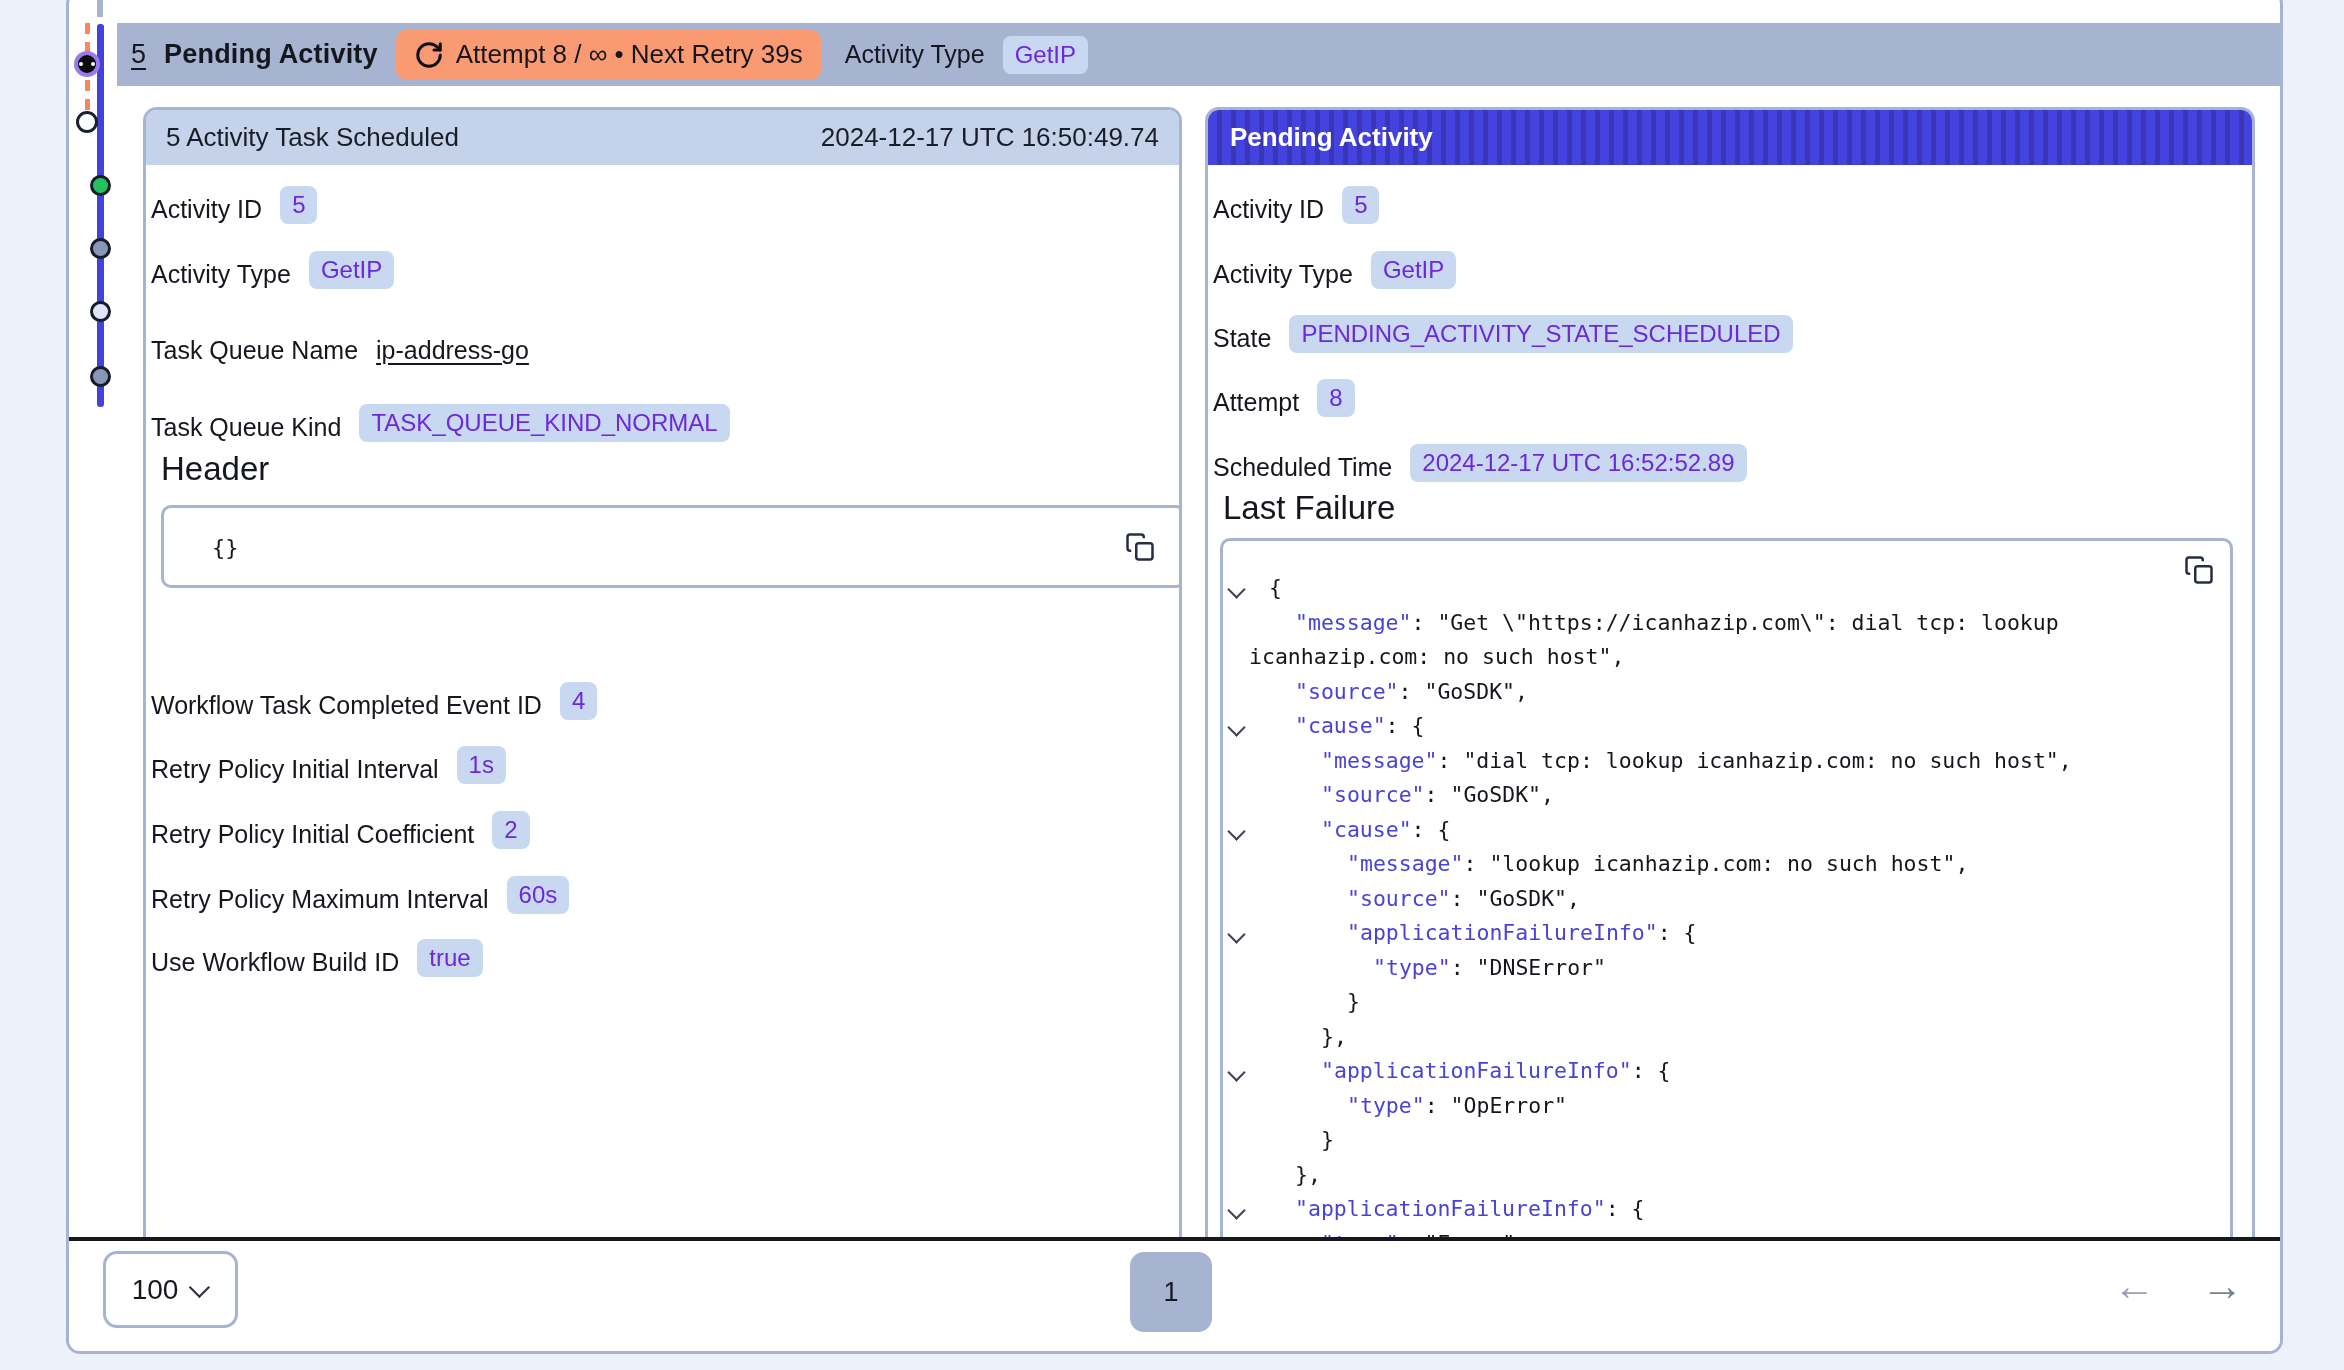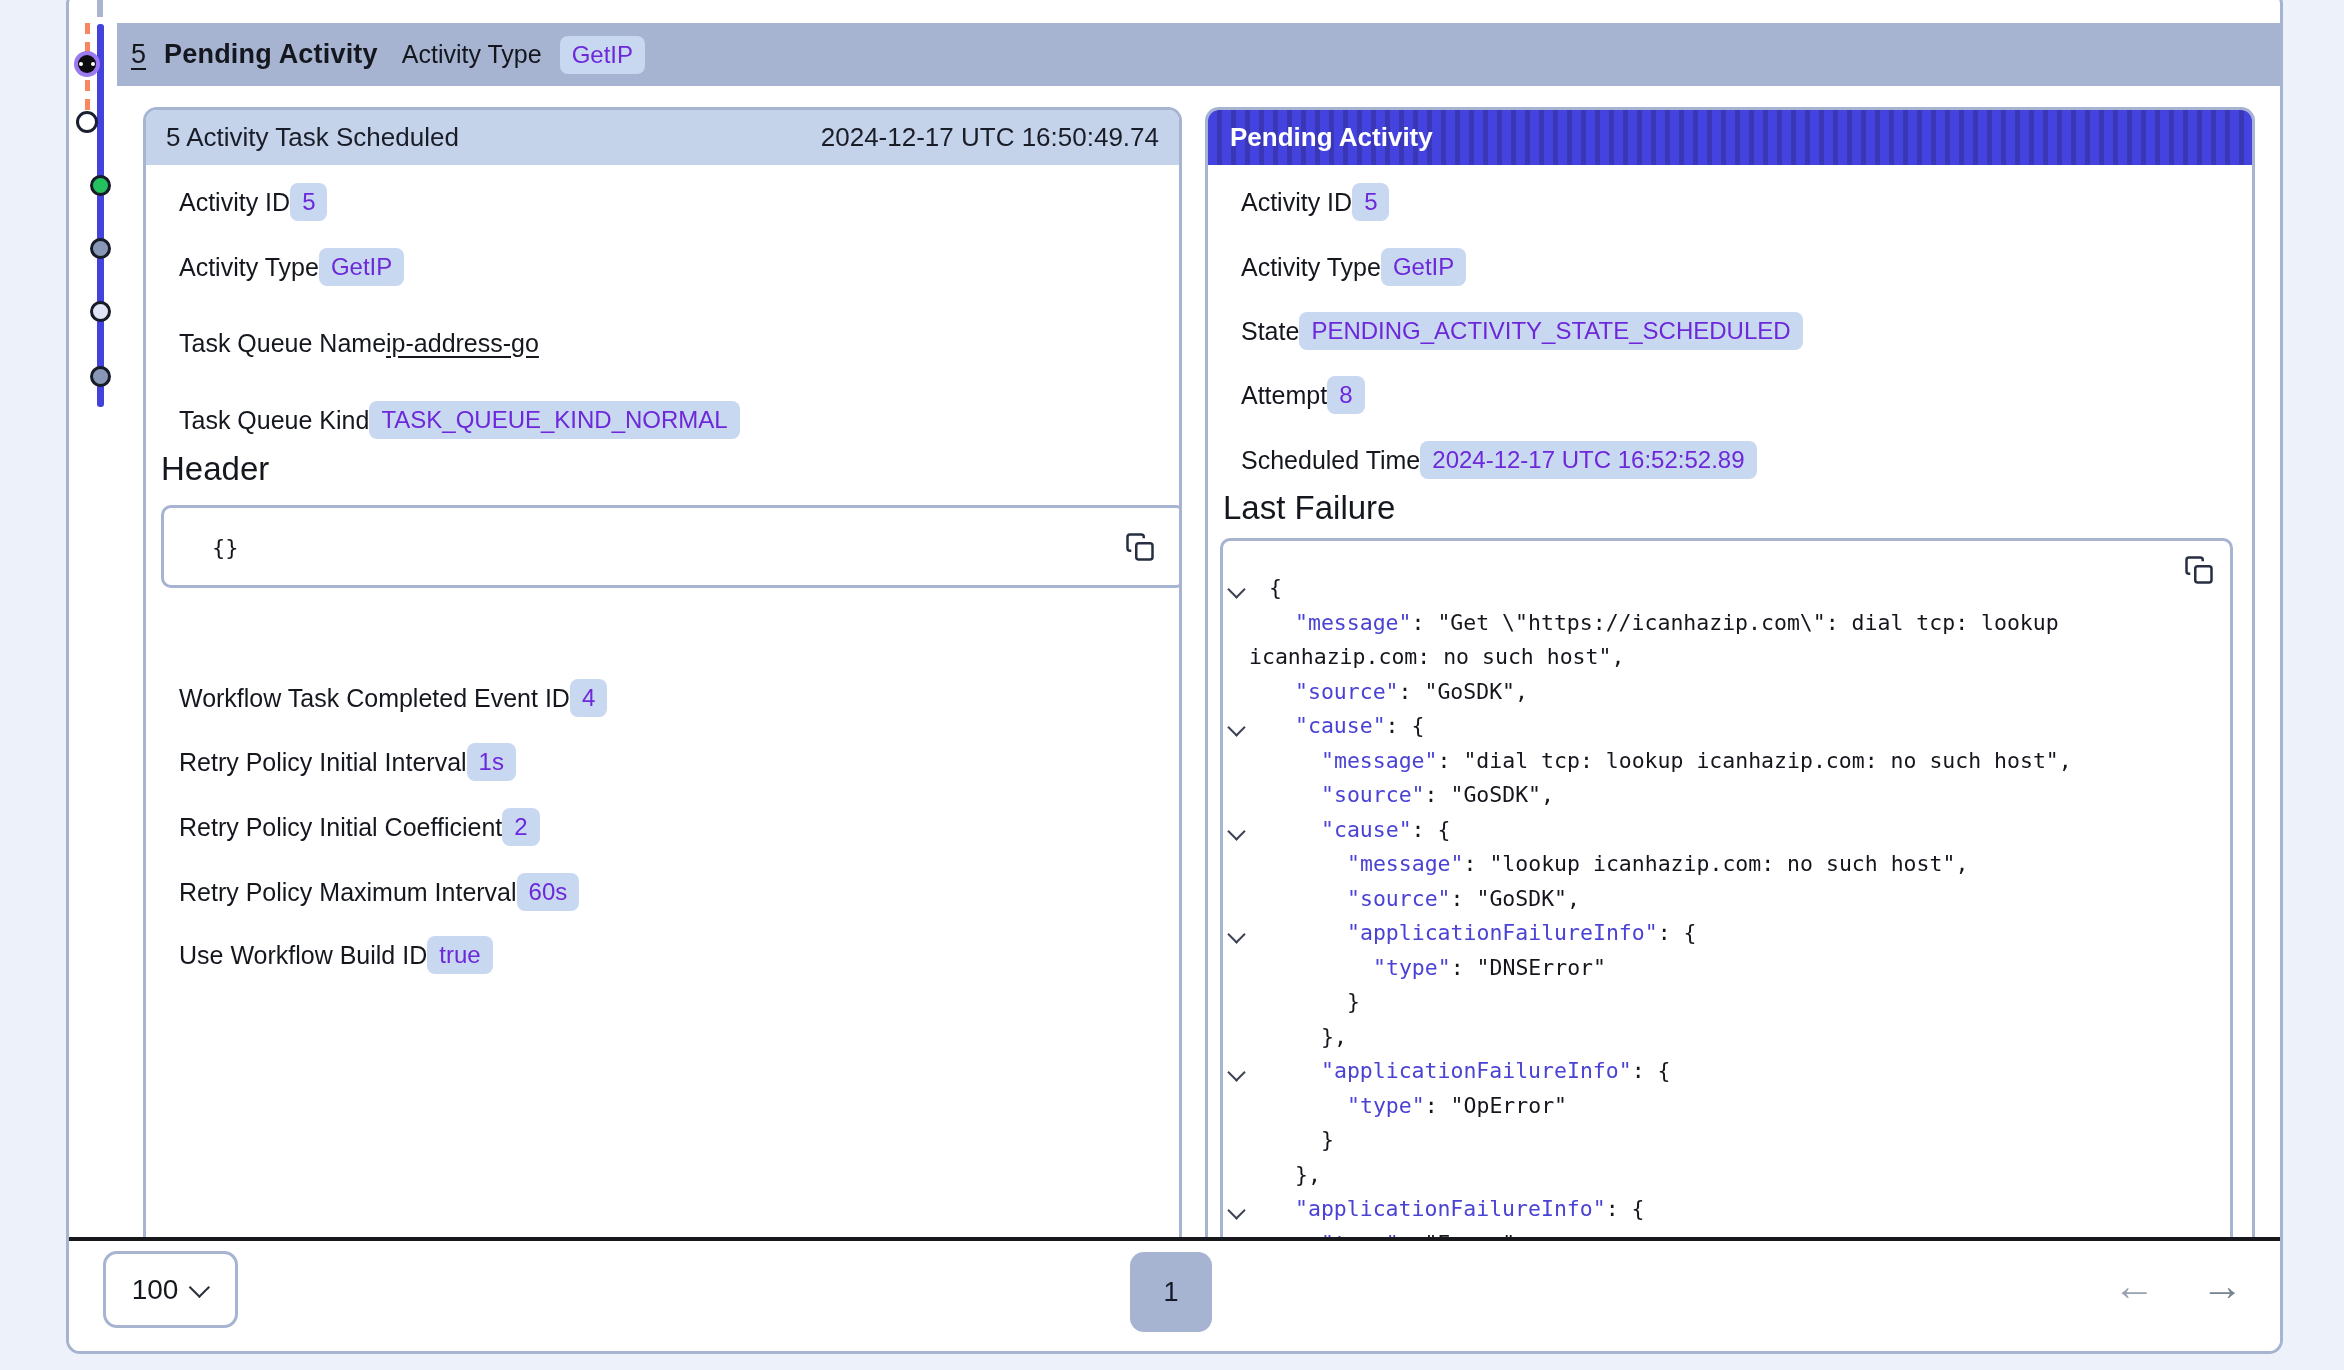--- a/index.html
+++ b/index.html
@@ -58,21 +58,21 @@
   .card-hd{
     height:55px;display:flex;align-items:center;justify-content:space-between;
     padding:0 20px;font-size:26px;color:#191d28;
     background:var(--c-card_header_bg,#c4d2ea);
   }
   .card-hd-striped{
     height:55px;display:flex;align-items:center;padding:0 22px;
     font-size:26px;font-weight:600;color:#fff;
     background:repeating-linear-gradient(90deg,var(--c-stripe_light,#4543df) 0 9px,var(--c-stripe_dark,#3937b5) 9px 14px);
   }
-  .row{position:absolute;left:33px;height:44px;display:flex;align-items:center;}
+  .row{position:absolute;left:5px;height:44px;display:flex;align-items:flex-end;gap:18px;}
   .lbl{font-size:25px;color:#15171e;white-space:nowrap;}
   .link{font-size:25px;color:#15171e;text-decoration:underline;text-underline-offset:4px;cursor:pointer;}
   .sec-label{position:absolute;left:15px;font-size:33px;height:28px;display:flex;align-items:center;}
   .codebox{
     position:absolute;left:15px;width:1025px;box-sizing:border-box;background:#fff;
     border:3px solid var(--c-container_border,#a6b3d1);border-radius:10px;
   }
   .codebox .mono{font-family:"DejaVu Sans Mono",monospace;font-size:22px;position:absolute;left:48px;top:50%;transform:translateY(-50%);}
   .copy-btn{position:absolute;cursor:pointer;background:none;border:none;padding:0;line-height:0;}
   
@@ -110,20 +110,27 @@
 </head>
 <body>
 
 <div class="container">
 
   <div class="top-stub"></div>
 
   <div class="header-row">
     <span class="evt-id">5</span>
     <span class="evt-title">Pending Activity</span>
+    <span class="retry-badge">
+      <svg width="30" height="30" viewBox="0 0 24 24">
+        <path d="M21 12a9 9 0 1 1-9-9c2.52 0 4.93 1 6.74 2.74L21 8" fill="none" stroke="#101014" stroke-width="2.4" stroke-linecap="round" stroke-linejoin="round"></path>
+        <path d="M21 3v5h-5" fill="none" stroke="#101014" stroke-width="2.4" stroke-linecap="round" stroke-linejoin="round"></path>
+      </svg>
+      <span>Attempt 8 / ∞ • Next Retry 39s</span>
+    </span>
     <span class="atype-label">Activity Type</span>
     <span class="badge">GetIP</span>
   </div>
 
   <div class="rail-dash"></div>
   <div class="rail-line"></div>
   <div class="node node-bullet"></div>
   <div class="node node-open"></div>
   <div class="node node-sm n-green"></div>
   <div class="node node-sm n-slate1"></div>

